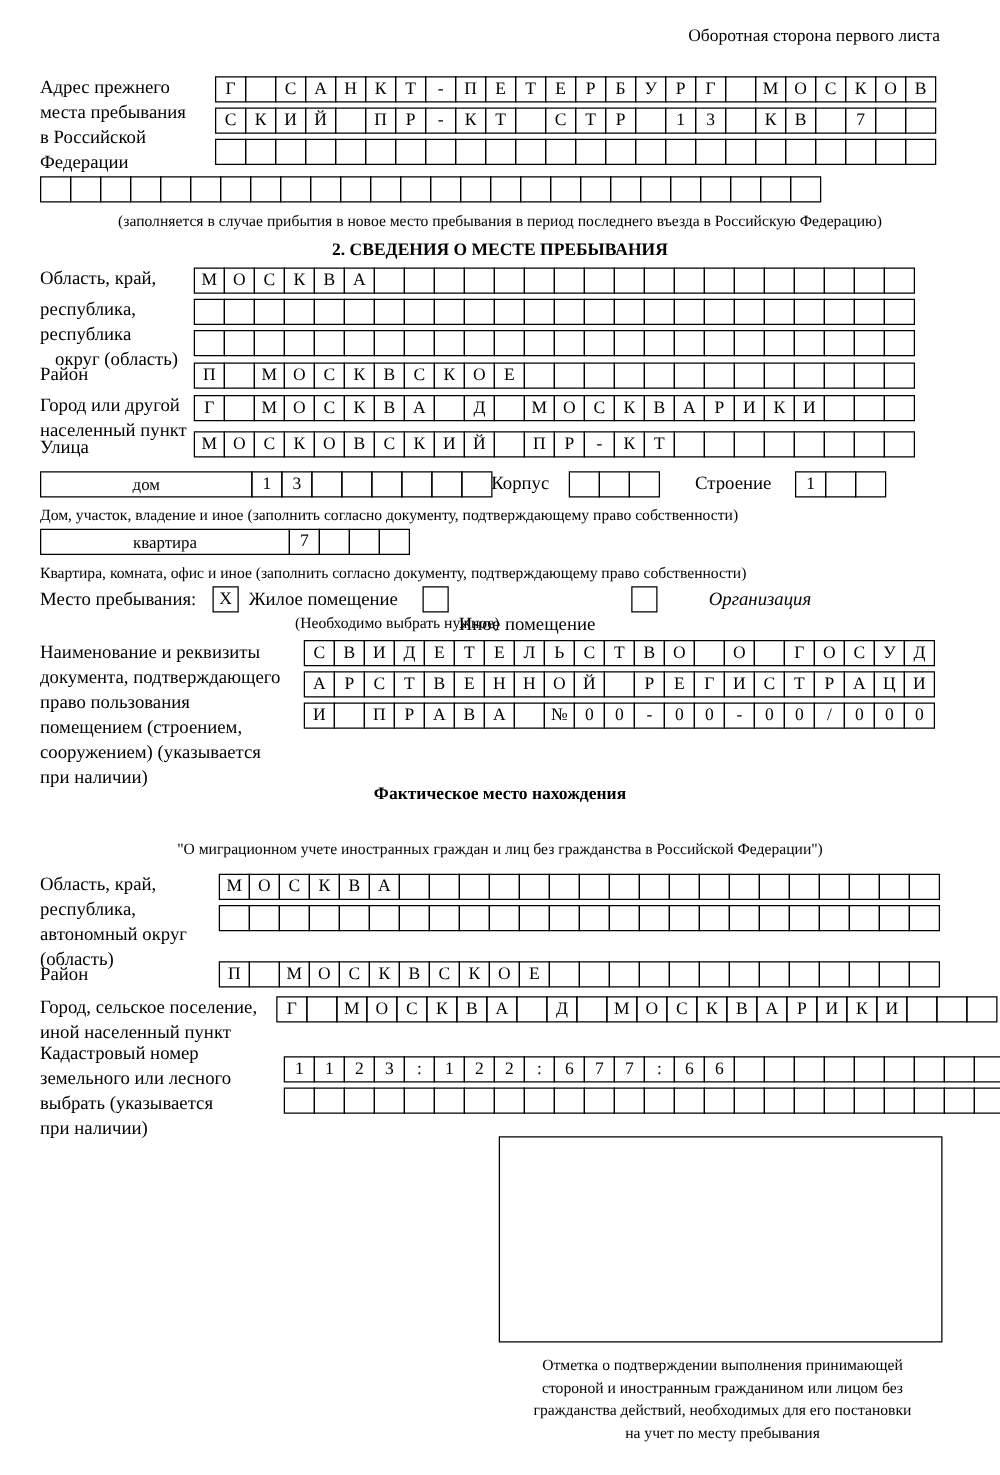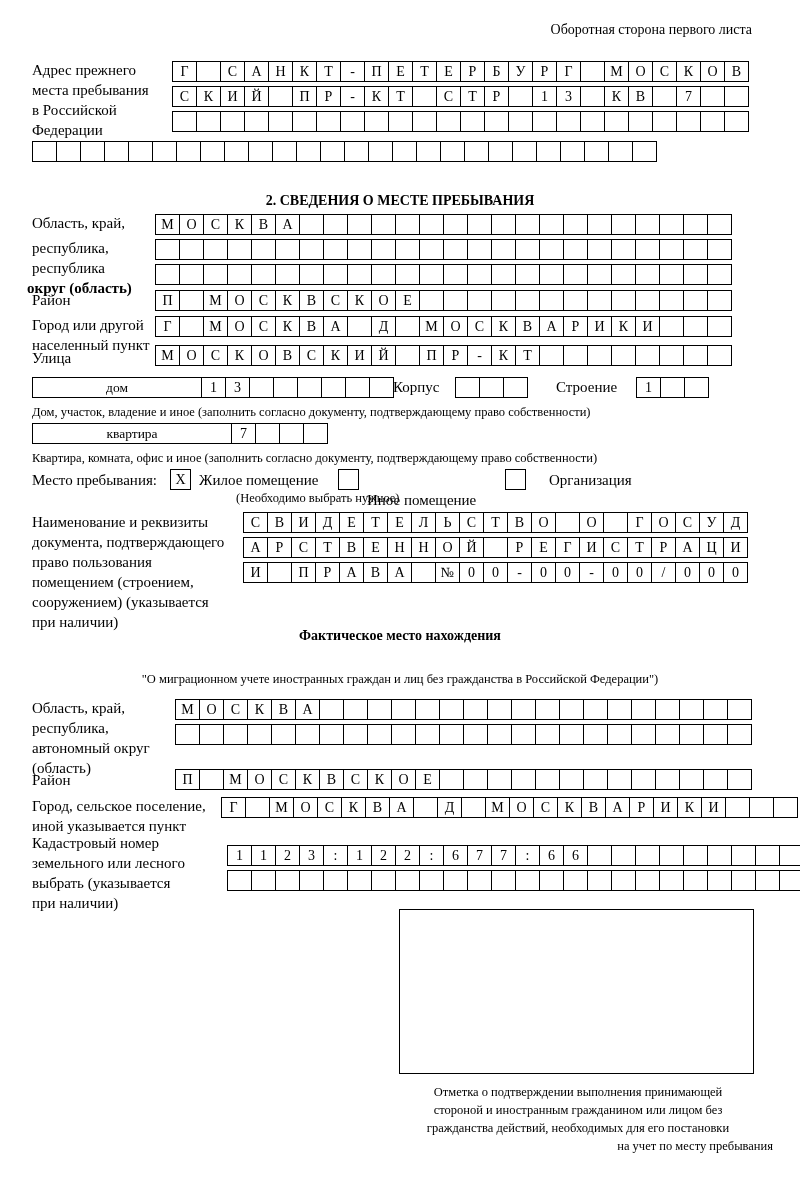--- a/index.html
+++ b/index.html
@@ -184,27 +184,28 @@
       <div class="cell blank"></div>
       <div class="cell blank"></div>
       <div class="cell blank"></div>
       <div class="cell blank"></div>
       <div class="cell blank"></div>
       <div class="cell blank"></div>
       <div class="cell blank"></div>
       <div class="cell blank"></div>
     </div>
 
+  <div class="footnote" style="left:32px;top:169px;width:736px;">(заполняется в случае прибытия в новое место пребывания в период последнего въезда в Российскую Федерацию)</div>
 
   <div class="center bold" style="left:0;top:193px;width:800px;font-size:14px;">2. СВЕДЕНИЯ О МЕСТЕ ПРЕБЫВАНИЯ</div>
 
   <div class="lbl" style="left:32px;top:213px;">Область, край,</div>
   <div class="lbl" style="left:32px;top:238px;">республика,</div>
   <div class="lbl" style="left:32px;top:258px;">республика</div>
-  <div class="lbl" style="left:27px;top:278px;font-weight:bold;">округ (область)</div>
+  <div class="lbl" style="left:44px;top:278px;">округ (область)</div>
 
   <div class="boxrow" style="left:155px;top:214px;">
       <div class="cell">М</div>
       <div class="cell">О</div>
       <div class="cell">С</div>
       <div class="cell">К</div>
       <div class="cell">В</div>
       <div class="cell">А</div>
       <div class="cell blank"></div>
       <div class="cell blank"></div>
@@ -398,21 +399,21 @@
     </div>
 
   <div class="lbl sm" style="left:32px;top:448px;">Квартира, комната, офис и иное (заполнить согласно документу, подтверждающему право собственности)</div>
 
   <div class="lbl" style="left:32px;top:470px;">Место пребывания:</div>
   <span class="checkbox" style="position:absolute;left:170px;top:469px;">X</span>
   <div class="lbl" style="left:199px;top:470px;">Жилое помещение</div>
   <span class="checkbox" style="position:absolute;left:338px;top:469px;"></span>
   <div class="lbl" style="left:367px;top:470px;margin-top:20px;">Иное помещение</div>
   <span class="checkbox" style="position:absolute;left:505px;top:469px;"></span>
-  <div class="lbl" style="left:549px;top:470px;">Организация</div>
+  <div class="lbl" style="left:567px;top:470px;font-style:italic;">Организация</div>
   <div class="lbl sm" style="left:236px;top:488px;">(Необходимо выбрать нужное)</div>
 
   <div class="lbl" style="left:32px;top:512px;">Наименование и реквизиты</div>
   <div class="lbl" style="left:32px;top:532px;">документа, подтверждающего</div>
   <div class="lbl" style="left:32px;top:552px;">право пользования</div>
   <div class="lbl" style="left:32px;top:572px;">помещением (строением,</div>
   <div class="lbl" style="left:32px;top:592px;">сооружением) (указывается</div>
   <div class="lbl" style="left:32px;top:612px;">при наличии)</div>
 
   <div class="boxrow" style="left:243px;top:512px;">
@@ -568,21 +569,21 @@
       <div class="cell blank"></div>
       <div class="cell blank"></div>
       <div class="cell blank"></div>
       <div class="cell blank"></div>
       <div class="cell blank"></div>
       <div class="cell blank"></div>
       <div class="cell blank"></div>
     </div>
 
   <div class="lbl" style="left:32px;top:796px;">Город, сельское поселение,</div>
-  <div class="lbl" style="left:32px;top:816px;">иной указывается пункт</div>
+  <div class="lbl" style="left:32px;top:816px;">иной населенный пункт</div>
   <div class="boxrow" style="left:221px;top:797px;">
       <div class="cell">Г</div>
       <div class="cell blank"></div>
       <div class="cell">М</div>
       <div class="cell">О</div>
       <div class="cell">С</div>
       <div class="cell">К</div>
       <div class="cell">В</div>
       <div class="cell">А</div>
       <div class="cell blank"></div>
@@ -658,15 +659,15 @@
       <div class="cell blank"></div>
       <div class="cell blank"></div>
       <div class="cell blank"></div>
       <div class="cell blank"></div>
     </div>
 
   <div class="bigbox" style="left:399px;top:909px;width:355px;height:165px;"></div>
   <div class="footnote" style="left:383px;top:1084px;width:390px;">Отметка о подтверждении выполнения принимающей</div>
   <div class="footnote" style="left:383px;top:1102px;width:390px;">стороной и иностранным гражданином или лицом без</div>
   <div class="footnote" style="left:383px;top:1120px;width:390px;">гражданства действий, необходимых для его постановки</div>
-  <div class="footnote" style="left:383px;top:1138px;width:390px;text-align:right;">на учет по месту пребывания</div>
+  <div class="footnote" style="left:383px;top:1138px;width:390px;">на учет по месту пребывания</div>
 
 </div>
 
 </body></html>

